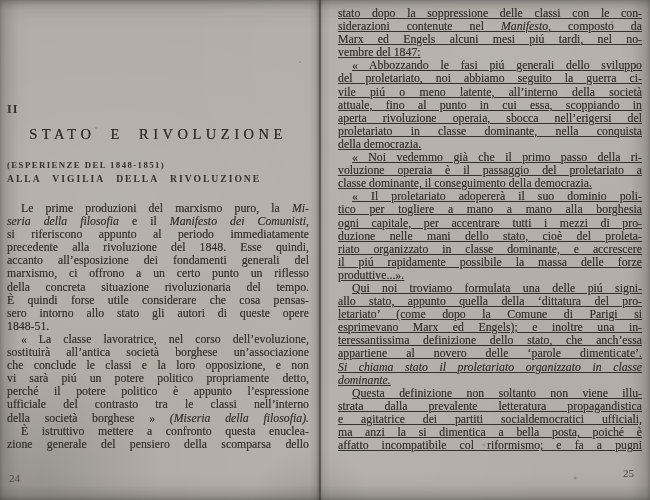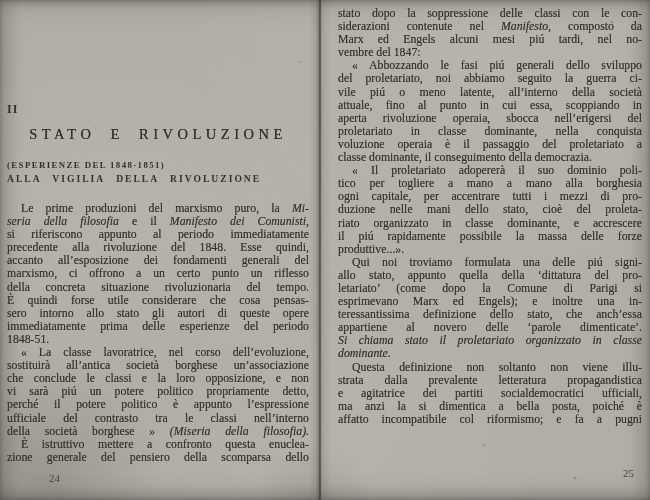--- a/index.html
+++ b/index.html
@@ -40,27 +40,27 @@
     font-size:12px;font-weight:bold;letter-spacing:1px;}
   .title{position:absolute;left:7px;top:126px;width:302px;text-align:center;
     font-size:14.5px;letter-spacing:4.5px;word-spacing:7px;
     text-shadow:0 0 .5px rgba(52,49,42,.9);}
   .subtitle{position:absolute;left:7px;top:160px;width:302px;text-align:left;
     font-size:8.8px;font-weight:bold;letter-spacing:1.4px;}
   .secthead{position:absolute;left:7px;top:173px;width:302px;
     font-size:9.6px;font-weight:bold;letter-spacing:2px;word-spacing:7px;}
   .body{position:absolute;font-size:11.8px;line-height:13.1px;}
   .page.left .body{left:7px;top:202px;width:302px;}
-  .page.right .body{left:8px;top:7px;width:304px;}
+  .page.right .body{left:8px;top:7px;width:304px;text-decoration:underline;}
   .tline{text-align:justify;text-align-last:justify;white-space:normal;
     text-shadow:0 0 .4px rgba(52,49,42,.55);}
   .tline.indent{text-indent:14px;}
   .tline.plast{text-align-last:left;}
   .tline em{font-style:italic;}
-  .pagenum{position:absolute;font-size:11px;color:#4a463e;margin-left:40px;}
+  .pagenum{position:absolute;font-size:11px;color:#4a463e;}
   .page.left .pagenum{left:9px;bottom:16px;}
   .page.right .pagenum{right:16px;bottom:21px;}
 </style>
 </head>
 <body>
 
 <div class="scan">
   <div class="crease"></div>
 
   <div class="page left">
@@ -71,21 +71,20 @@
     <div class="body">
         <div class="tline indent"><span>Le prime produzioni del marxismo puro, la </span><em>Mi-</em></div>
         <div class="tline"><em>seria della filosofia</em><span> e il </span><em>Manifesto dei Comunisti</em><span>,</span></div>
         <div class="tline"><span>si riferiscono appunto al periodo immediatamente</span></div>
         <div class="tline"><span>precedente alla rivoluzione del 1848. Esse quindi,</span></div>
         <div class="tline"><span>accanto all’esposizione dei fondamenti generali del</span></div>
         <div class="tline"><span>marxismo, ci offrono a un certo punto un riflesso</span></div>
         <div class="tline"><span>della concreta situazione rivoluzionaria del tempo.</span></div>
         <div class="tline"><span>È quindi forse utile considerare che cosa pensas-</span></div>
         <div class="tline"><span>sero intorno allo stato gli autori di queste opere</span></div>
-        <div class="tline"><span>immediatamente prima delle esperienze del periodo</span></div>
         <div class="tline plast"><span>1848-51.</span></div>
         <div class="tline indent"><span>« La classe lavoratrice, nel corso dell’evoluzione,</span></div>
         <div class="tline"><span>sostituirà all’antica società borghese un’associazione</span></div>
         <div class="tline"><span>che conclude le classi e la loro opposizione, e non</span></div>
         <div class="tline"><span>vi sarà piú un potere politico propriamente detto,</span></div>
         <div class="tline"><span>perché il potere politico è appunto l’espressione</span></div>
         <div class="tline"><span>ufficiale del contrasto tra le classi nell’interno</span></div>
         <div class="tline"><span>della società borghese » </span><em>(Miseria della filosofia).</em></div>
         <div class="tline indent"><span>È istruttivo mettere a confronto questa enuclea-</span></div>
         <div class="tline"><span>zione generale del pensiero della scomparsa dello</span></div>
@@ -98,20 +97,22 @@
         <div class="tline"><span>stato dopo la soppressione delle classi con le con-</span></div>
         <div class="tline"><span>siderazioni contenute nel </span><em>Manifesto</em><span>, composto da</span></div>
         <div class="tline"><span>Marx ed Engels alcuni mesi piú tardi, nel no-</span></div>
         <div class="tline plast"><span>vembre del 1847:</span></div>
         <div class="tline indent"><span>« Abbozzando le fasi piú generali dello sviluppo</span></div>
         <div class="tline"><span>del proletariato, noi abbiamo seguito la guerra ci-</span></div>
         <div class="tline"><span>vile piú o meno latente, all’interno della società</span></div>
         <div class="tline"><span>attuale, fino al punto in cui essa, scoppiando in</span></div>
         <div class="tline"><span>aperta rivoluzione operaia, sbocca nell’erigersi del</span></div>
         <div class="tline"><span>proletariato in classe dominante, nella conquista</span></div>
+        <div class="tline plast"><span>della democrazia.</span></div>
+        <div class="tline indent"><span>« Noi vedemmo già che il primo passo della ri-</span></div>
         <div class="tline"><span>voluzione operaia è il passaggio del proletariato a</span></div>
         <div class="tline plast"><span>classe dominante, il conseguimento della democrazia.</span></div>
         <div class="tline indent"><span>« Il proletariato adopererà il suo dominio poli-</span></div>
         <div class="tline"><span>tico per togliere a mano a mano alla borghesia</span></div>
         <div class="tline"><span>ogni capitale, per accentrare tutti i mezzi di pro-</span></div>
         <div class="tline"><span>duzione nelle mani dello stato, cioè del proleta-</span></div>
         <div class="tline"><span>riato organizzato in classe dominante, e accrescere</span></div>
         <div class="tline"><span>il piú rapidamente possibile la massa delle forze</span></div>
         <div class="tline plast"><span>produttive...».</span></div>
         <div class="tline indent"><span>Qui noi troviamo formulata una delle piú signi-</span></div>

